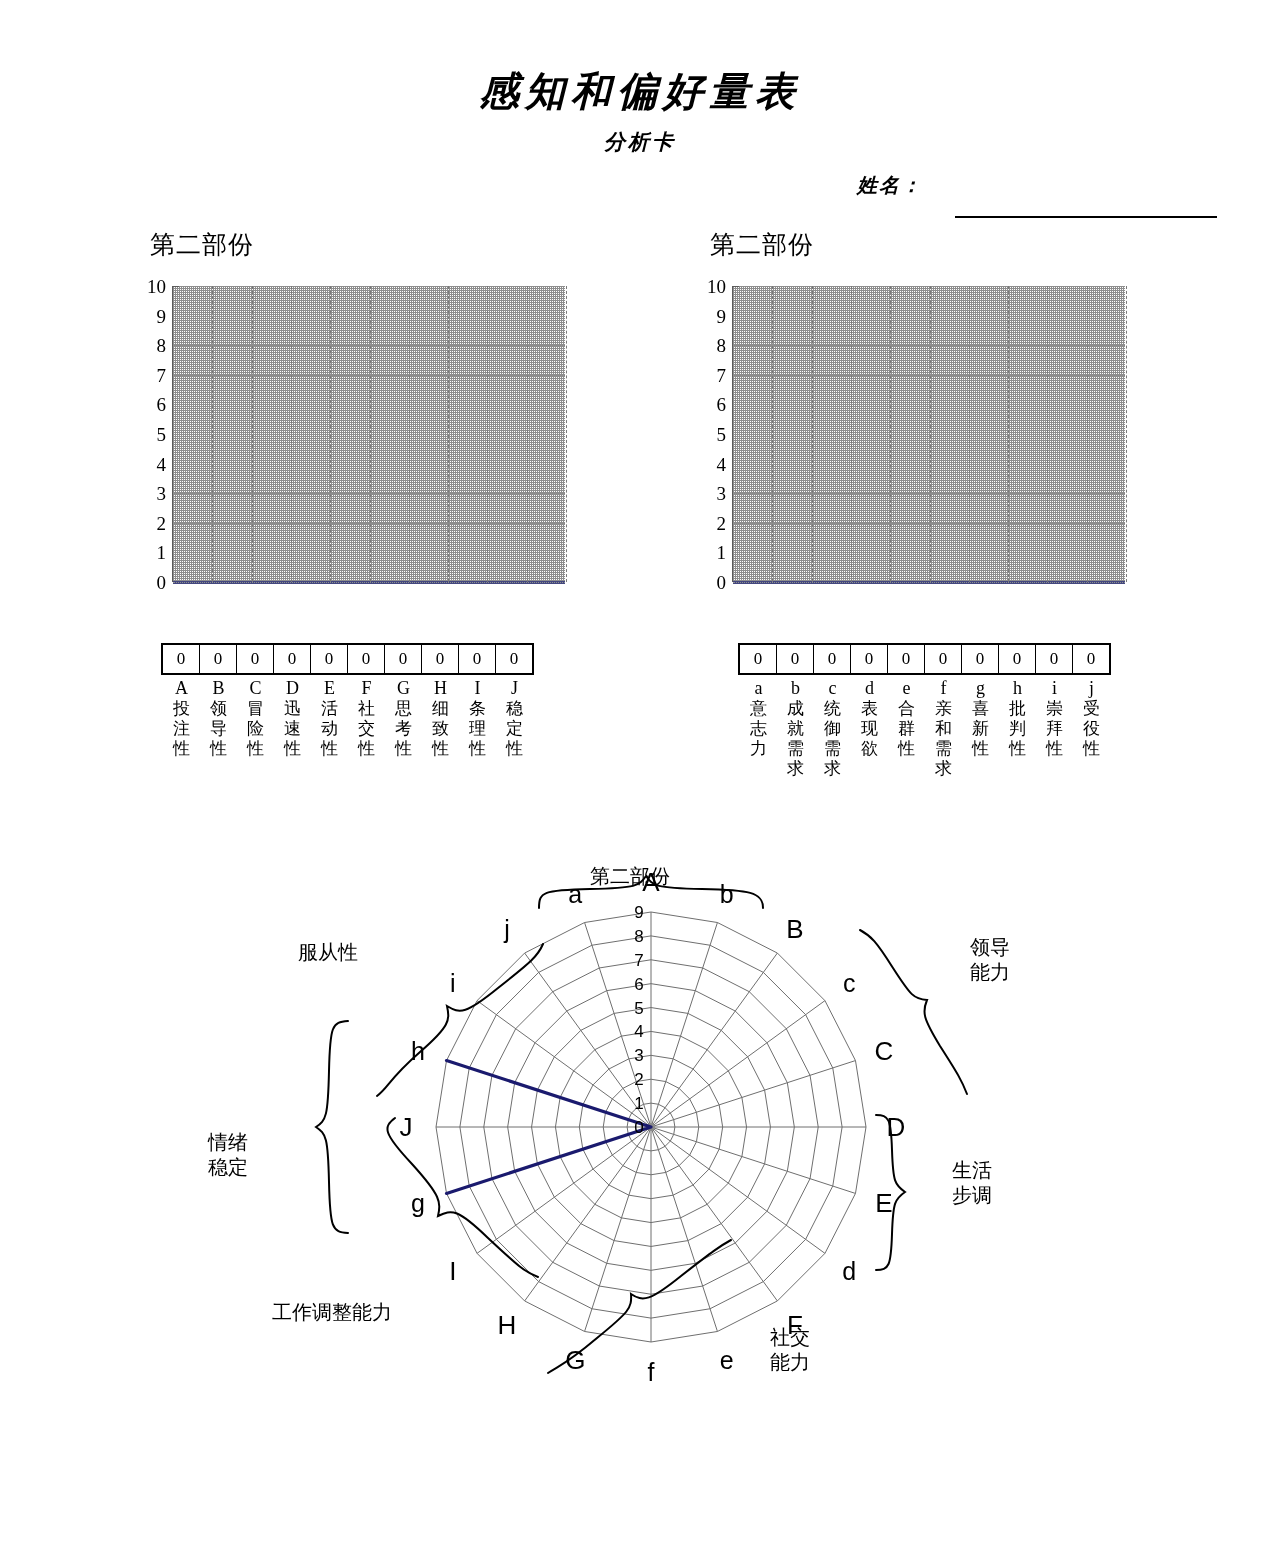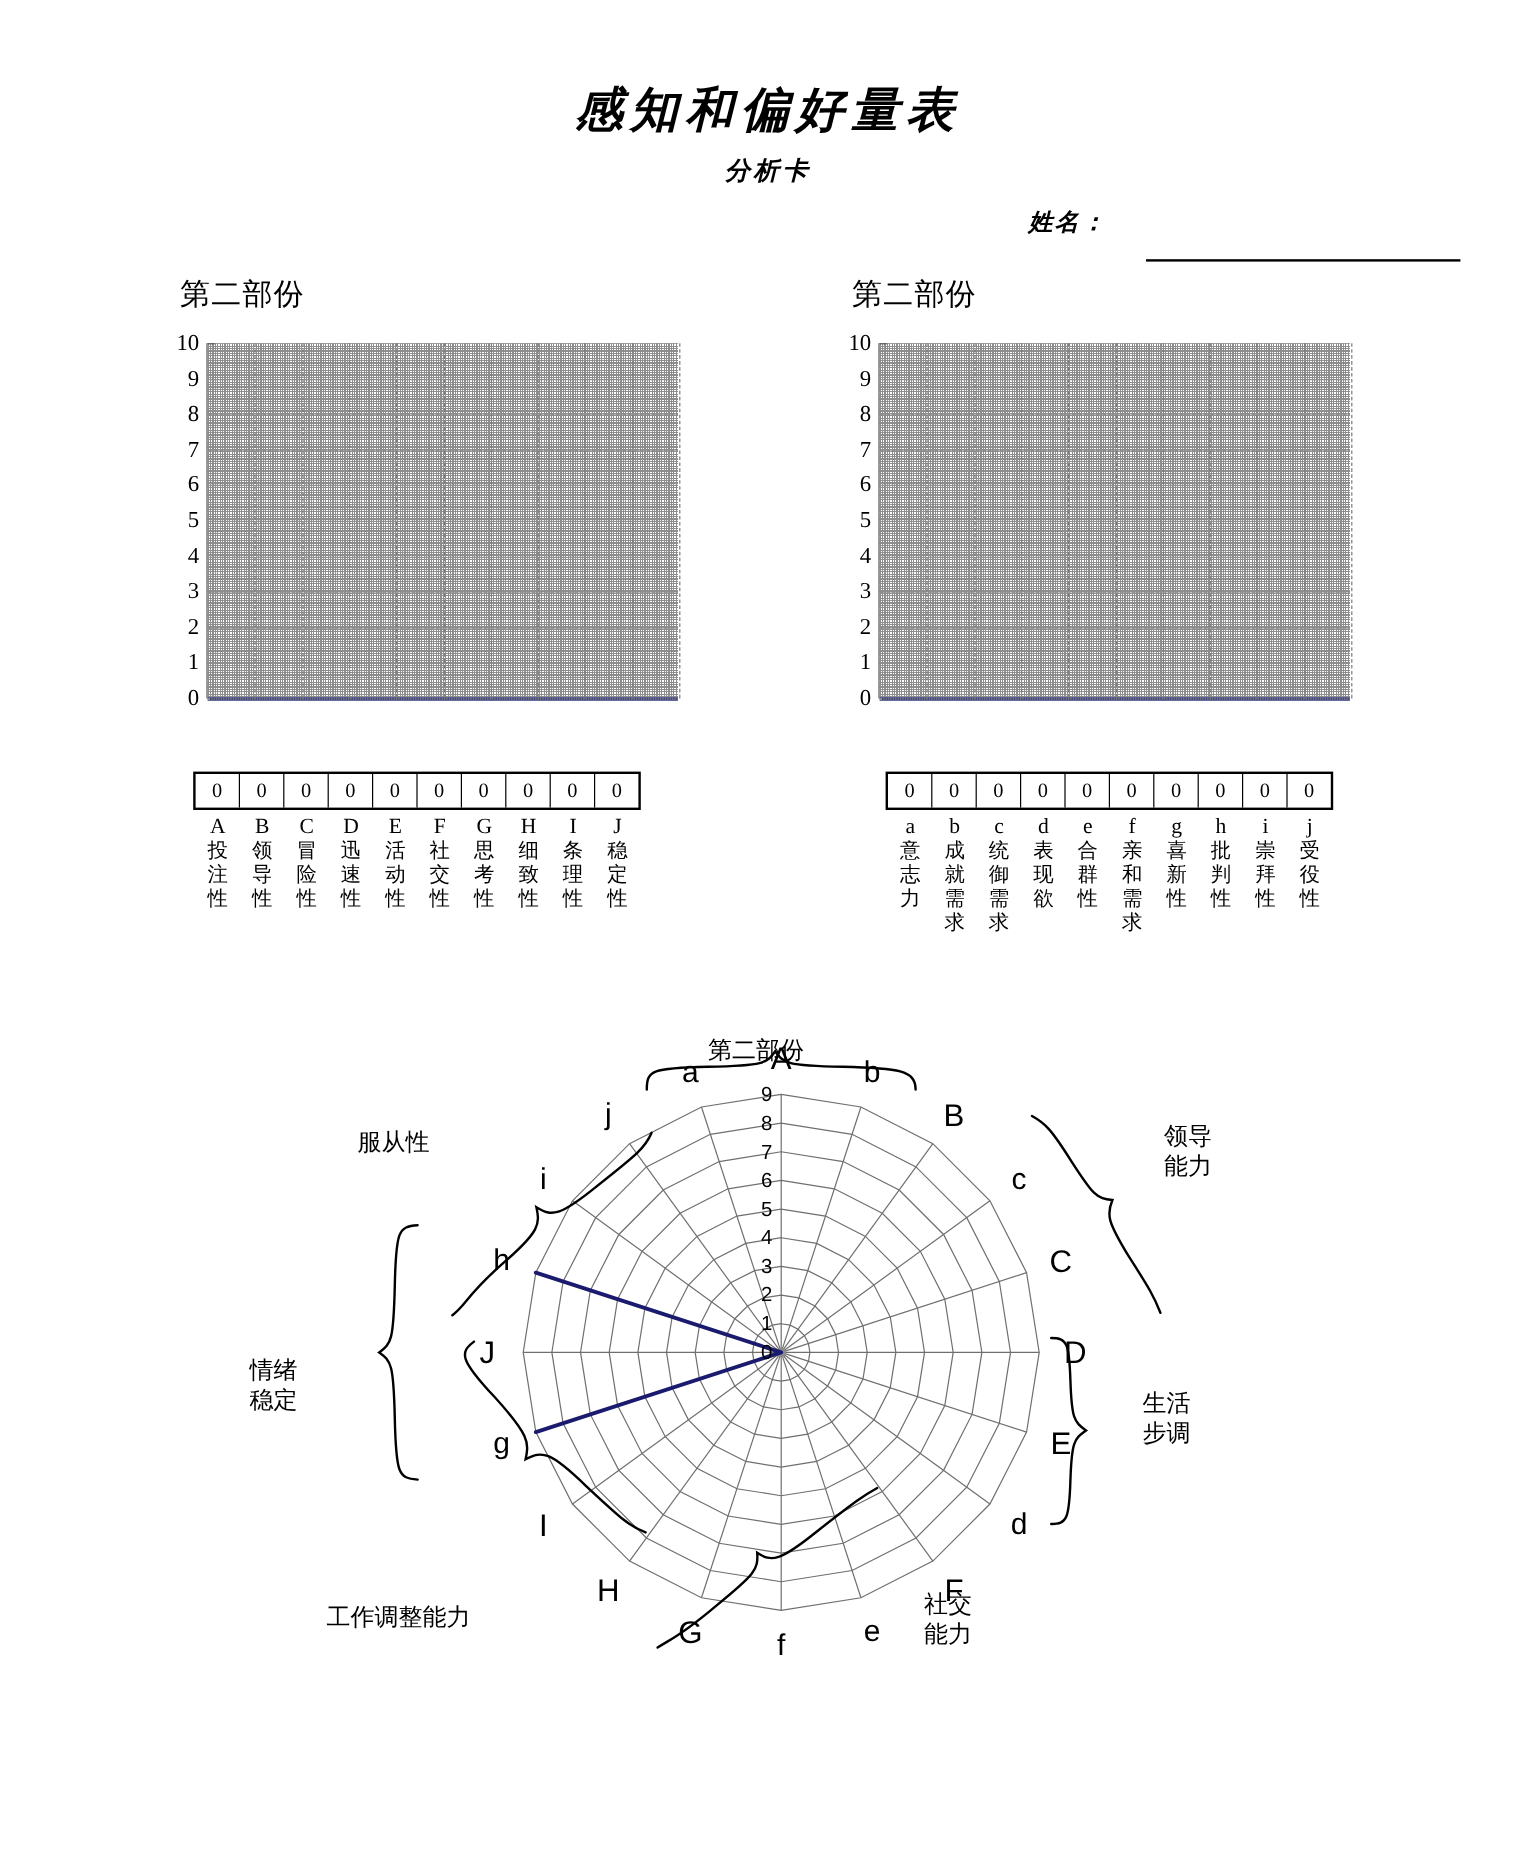--- a/index.html
+++ b/index.html
@@ -409,20 +409,20 @@
     <div class="radial-tick" style="left: 489px; top: 201.444px;">4</div>
     <div class="radial-tick" style="left: 489px; top: 177.556px;">5</div>
     <div class="radial-tick" style="left: 489px; top: 153.667px;">6</div>
     <div class="radial-tick" style="left: 489px; top: 129.778px;">7</div>
     <div class="radial-tick" style="left: 489px; top: 105.889px;">8</div>
     <div class="radial-tick" style="left: 489px; top: 82px;">9</div>
     <div class="brace-label" style="left: 480px; top: 34px; transform: translateX(-50%);">第二部份</div>
     <div class="brace-label" style="left: 178px; top: 110px; transform: translateX(-50%);">服从性</div>
     <div class="brace-label" style="left: 78px; top: 280px; transform: translateX(-50%); margin-top: 20px;">情绪
 稳定</div>
-    <div class="brace-label" style="left: 182px; top: 506px; transform: translateX(-50%);">工作调整能力</div>
+    <div class="brace-label" style="left: 182px; top: 470px; transform: translateX(-50%);">工作调整能力</div>
     <div class="brace-label" style="left: 640px; top: 495px; transform: translateX(-50%);">社交
 能力</div>
     <div class="brace-label" style="left: 822px; top: 328px; transform: translateX(-50%);">生活
 步调</div>
     <div class="brace-label" style="left: 840px; top: 105px; transform: translateX(-50%);">领导
 能力</div>
   </div>
 
 </body></html>

